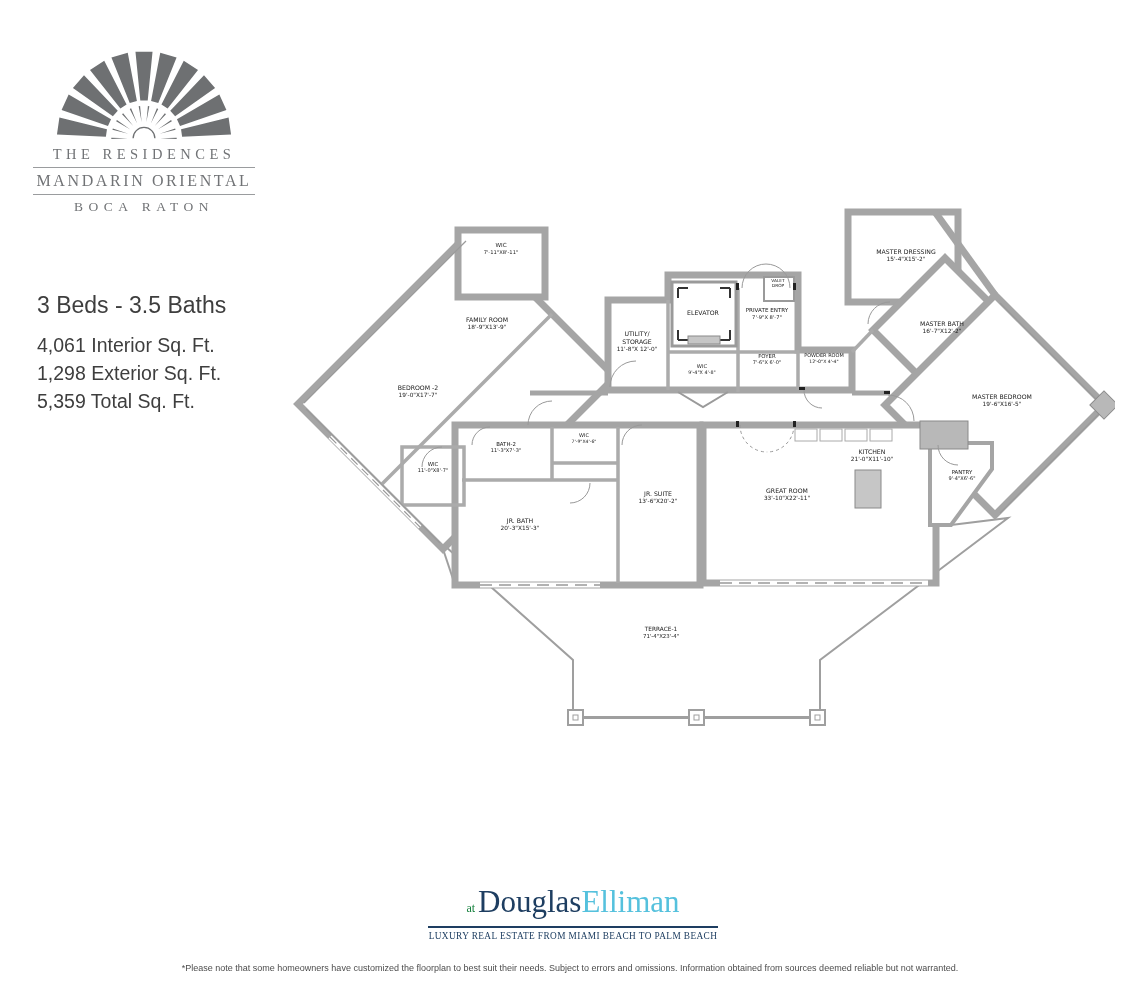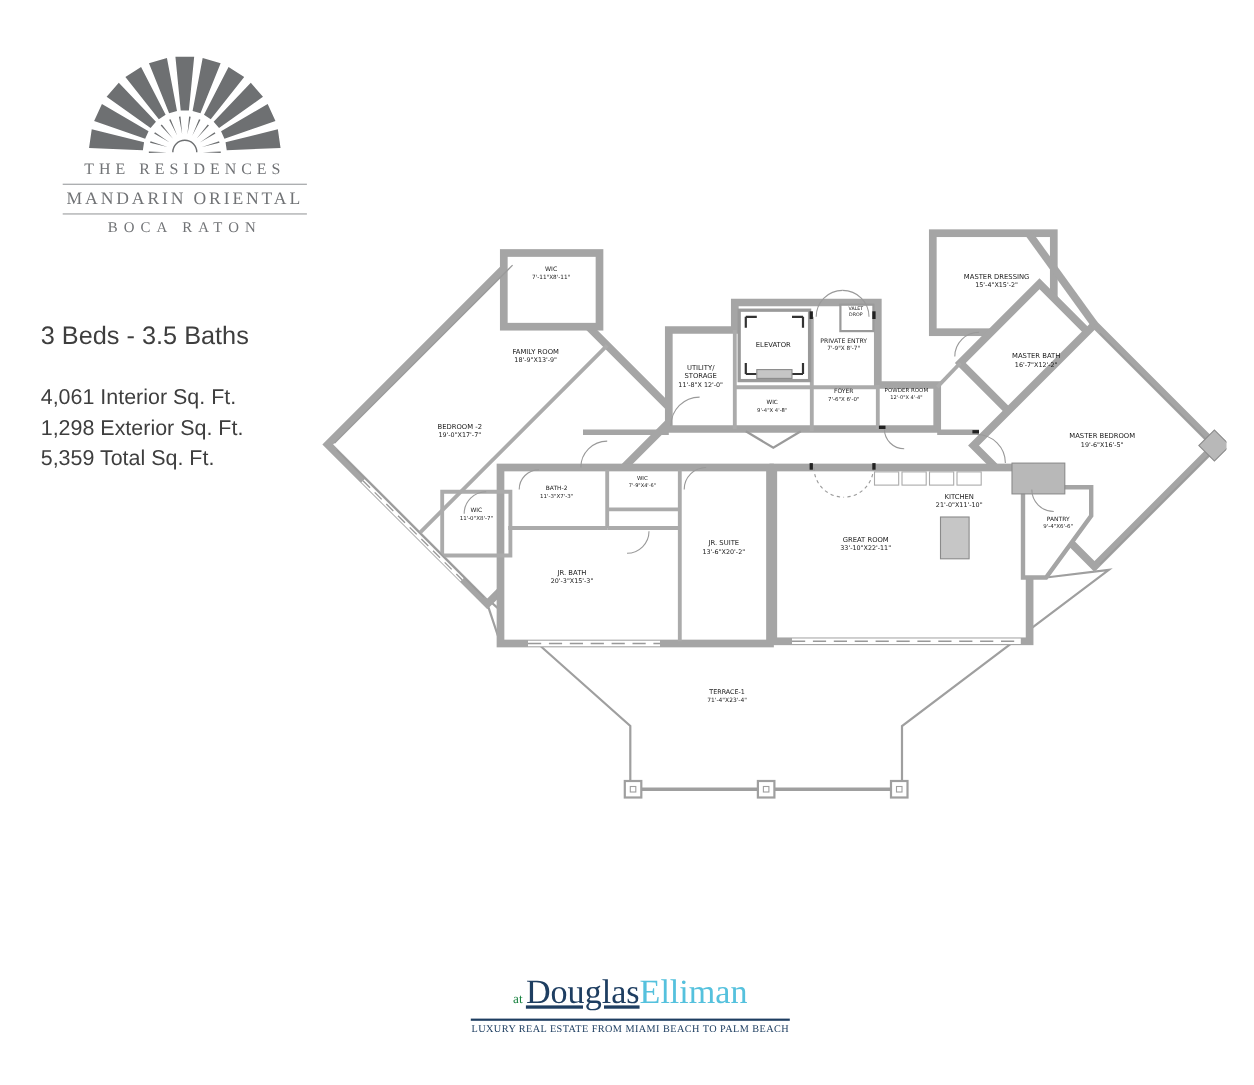--- a/index.html
+++ b/index.html
@@ -1,41 +1,41 @@
 <!DOCTYPE html>
 <html><head>
 <meta charset="utf-8">
 <style>
   html,body{margin:0;padding:0;background:#fff;}
   .page{position:relative;width:1140px;height:986px;background:#ffffff;overflow:hidden;
         font-family:"Liberation Sans",sans-serif;color:#3c3c3c;}
   
-  .logo-block{position:absolute;left:33px;top:24px;width:222px;text-align:center;margin-left:24px;}
+  .logo-block{position:absolute;left:33px;top:24px;width:222px;text-align:center;}
   .logo-fan{display:block;margin:0 auto;}
   .logo-line1{font-family:"Liberation Serif",serif;font-size:14.5px;letter-spacing:4.5px;
               color:#717376;margin-top:4px;white-space:nowrap;}
   .logo-rule{height:1px;background:#9a9c9e;margin:4px 0;}
   .logo-line2{font-family:"Liberation Serif",serif;font-size:16px;letter-spacing:2.6px;
               color:#717376;white-space:nowrap;}
   .logo-line3{font-family:"Liberation Serif",serif;font-size:13.5px;letter-spacing:5.5px;
               color:#717376;margin-top:3px;white-space:nowrap;}
   
   .info-block{position:absolute;left:37px;top:292px;}
   .info-residence{font-size:23px;color:#3e3e3e;margin-bottom:27px;}
-  .info-beds{font-size:23px;color:#3e3e3e;margin-bottom:28px;}
+  .info-beds{font-size:23px;color:#3e3e3e;margin-bottom:12px;}
   .info-sq{font-size:19.5px;line-height:28px;color:#3e3e3e;}
   
   .plan{position:absolute;left:290px;top:205px;width:825px;height:560px;}
   
   .footer-brand{position:absolute;left:428px;top:884px;width:290px;text-align:center;
                 font-family:"Liberation Serif",serif;color:#1e3e61;}
   .fb-group{font-size:19px;letter-spacing:1.1px;white-space:nowrap;}
   .fb-brand{margin-top:1px;white-space:nowrap;line-height:34px;}
   .fb-at{font-size:12px;color:#15803d;text-align:right;}
-  .fb-dark{font-size:31px;color:#1e3e61;text-decoration:underline;}
+  .fb-dark{font-size:31px;color:#1e3e61;}
   .fb-light{font-size:31px;color:#55c1dd;}
   .fb-rule{height:2px;background:#1e3e61;margin:1px 0 3px 0;}
   .fb-tag{font-size:9.3px;letter-spacing:0.4px;color:#1e3e61;white-space:nowrap;text-align:center;}
   
   .disclaimer{position:absolute;left:0;top:963px;width:100%;text-align:center;
               font-size:9px;color:#4d4d4d;}
 </style>
 </head>
 <body>
 
@@ -190,14 +190,15 @@
         </g>
     </svg>
   </div>
 
   <div class="footer-brand">
     <div class="fb-brand"><span class="fb-at">at </span><span class="fb-dark">Douglas</span><span class="fb-light">Elliman</span></div>
     <div class="fb-rule"></div>
     <div class="fb-tag">LUXURY REAL ESTATE FROM MIAMI BEACH TO PALM BEACH</div>
   </div>
 
+  <div class="disclaimer">*Please note that some homeowners have customized the floorplan to best suit their needs. Subject to errors and omissions. Information obtained from sources deemed reliable but not warranted.</div>
 
 </div>
 
 </body></html>

